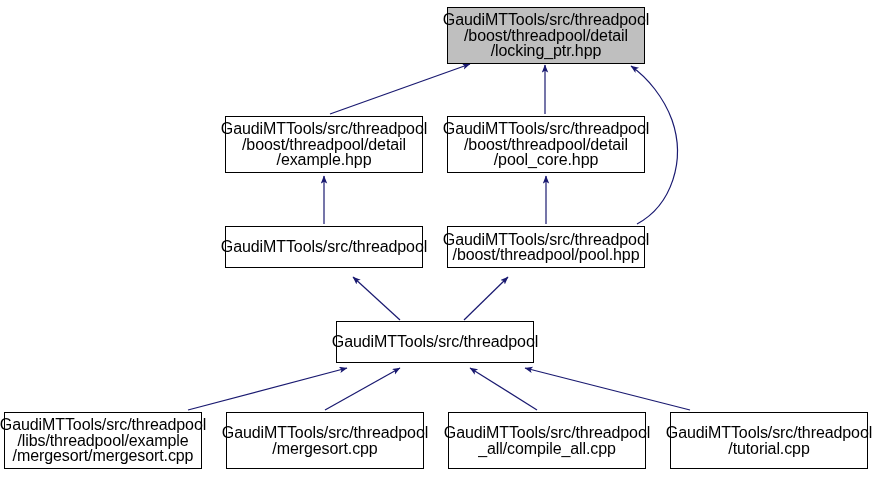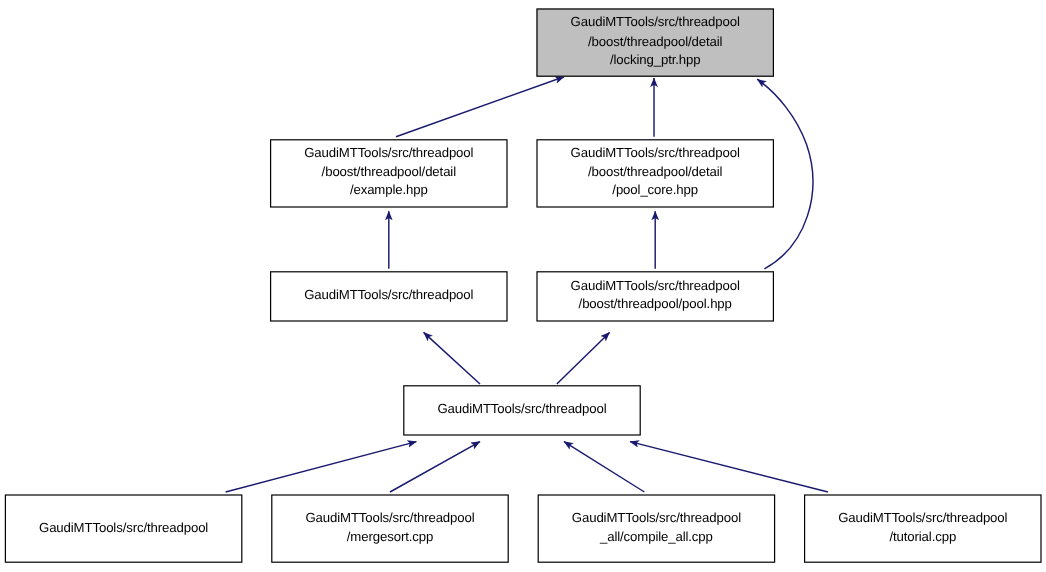--- a/index.html
+++ b/index.html
@@ -26,21 +26,21 @@
   .node {
     position: absolute;
     box-sizing: border-box;
     border: 1px solid #000000;
     background: #ffffff;
     display: flex;
     flex-direction: column;
     align-items: center;
     justify-content: center;
     text-align: center;
-    font-size: 11px;
+    font-size: 16px;
     line-height: 15.5px;
     color: #000000;
     letter-spacing: -0.1px;
     white-space: nowrap;
     z-index: 2;
   }
   .node.highlight {
     background: #bfbfbf;
   }
   .node .ln {
@@ -108,20 +108,22 @@
     <span class="ln">GaudiMTTools/src/threadpool</span>
     <span class="ln">/boost/threadpool/pool.hpp</span>
   </div>
 
   <div class="node" style="left:336px; top:321px; width:198px; height:42px;">
     <span class="ln">GaudiMTTools/src/threadpool</span>
   </div>
 
   <div class="node" style="left:4px; top:412px; width:198px; height:57px;">
     <span class="ln">GaudiMTTools/src/threadpool</span>
+    <span class="ln">/libs/threadpool/example</span>
+    <span class="ln">/mergesort/mergesort.cpp</span>
   </div>
 
   <div class="node" style="left:226px; top:412px; width:198px; height:57px;">
     <span class="ln">GaudiMTTools/src/threadpool</span>
     <span class="ln">/mergesort.cpp</span>
   </div>
 
   <div class="node" style="left:448px; top:412px; width:198px; height:57px;">
     <span class="ln">GaudiMTTools/src/threadpool</span>
     <span class="ln">_all/compile_all.cpp</span>

